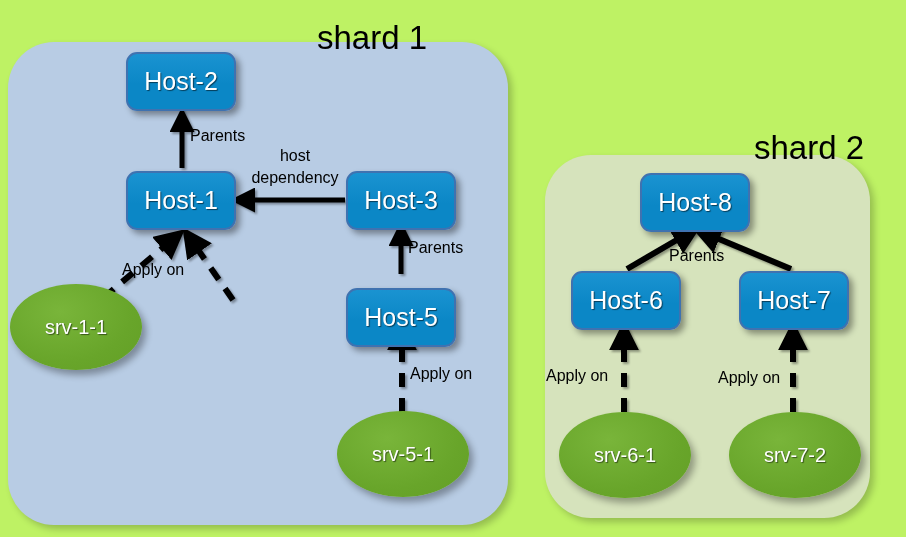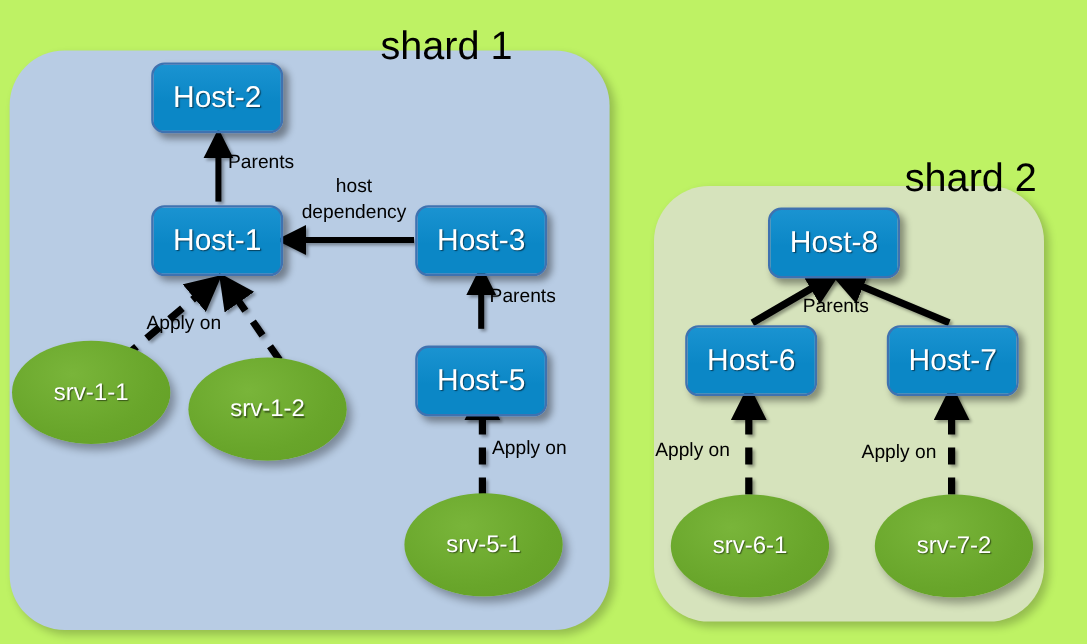--- a/index.html
+++ b/index.html
@@ -186,23 +186,20 @@
   </div>
 
   <div class="host" style="left:739px; top:271px;">
     <span>Host-7</span>
   </div>
 
   <div class="srv" style="left:10px; top:284px;">
     <span>srv-1-1</span>
   </div>
 
-  <div class="srv" style="left:157px; top:298px;">
-    <span>srv-1-2</span>
-  </div>
 
   <div class="srv" style="left:337px; top:411px;">
     <span>srv-5-1</span>
   </div>
 
   <div class="srv" style="left:559px; top:412px;">
     <span>srv-6-1</span>
   </div>
 
   <div class="srv" style="left:729px; top:412px;">

